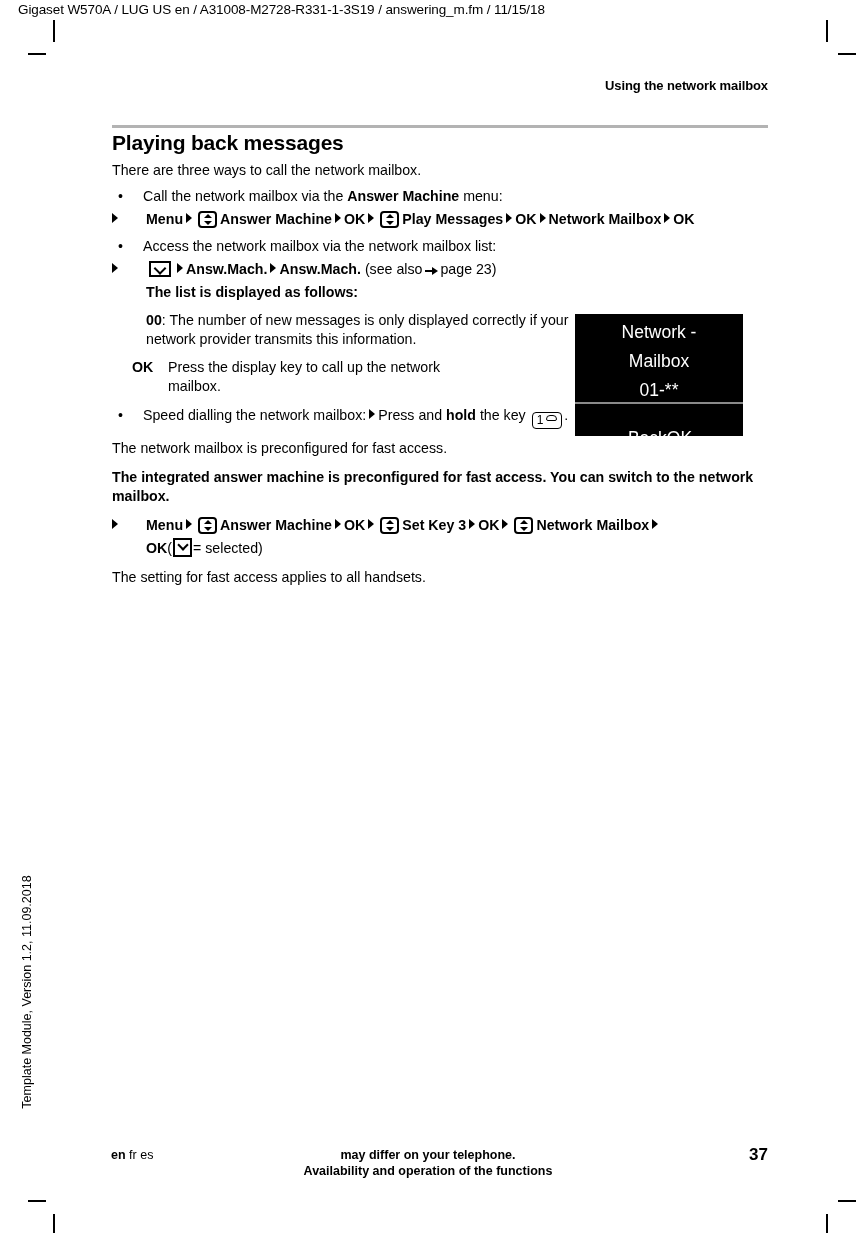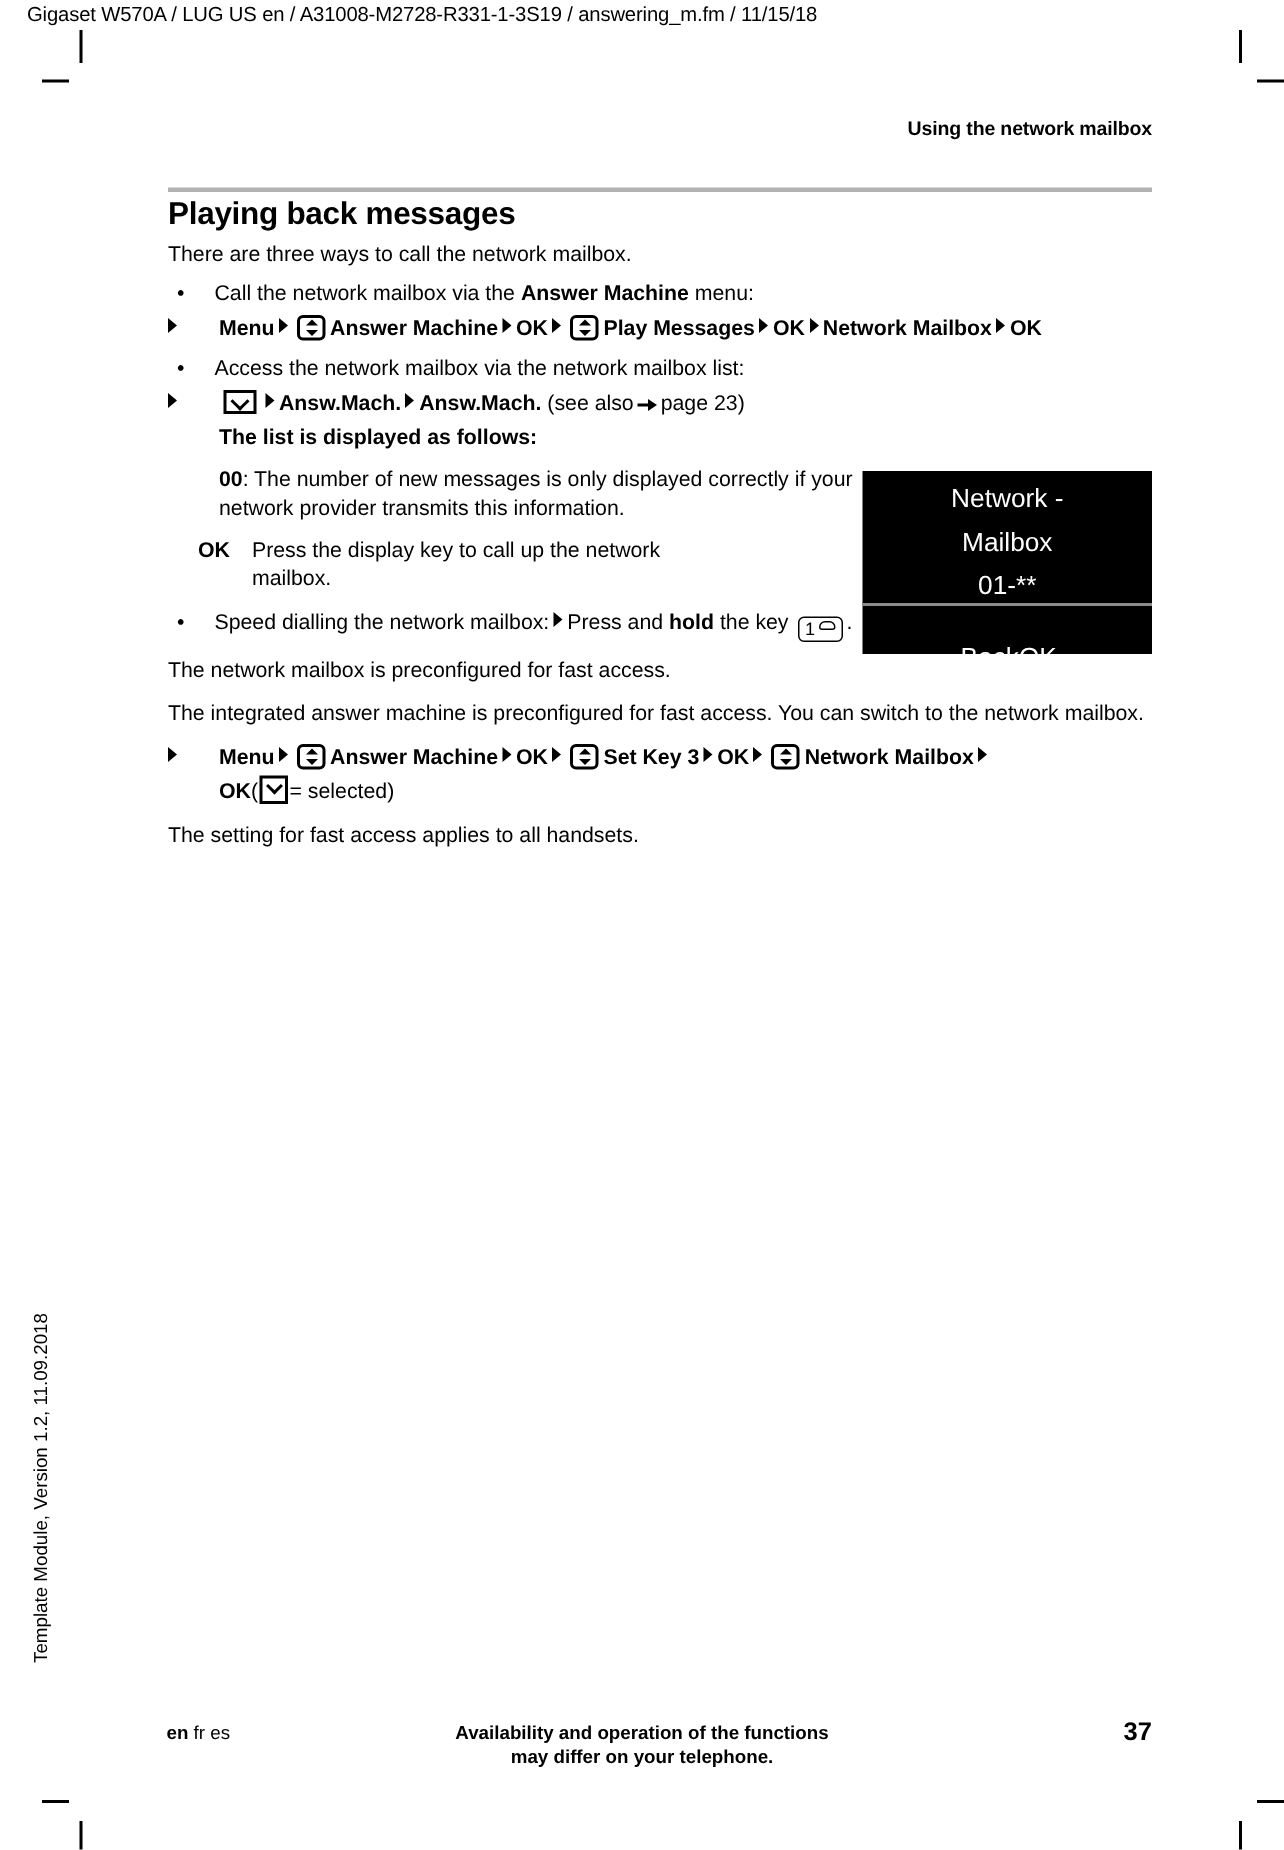--- a/index.html
+++ b/index.html
@@ -278,21 +278,21 @@
   }
 
   .note-block { margin-top: 9px; width: 455px; }
   .note-block p { margin: 0 0 7px 0; }
 
   
   .phone-display {
     position: absolute;
     left: 575px;
     top: 314px;
-    width: 193px;
+    width: 168px;
     height: 122px;
     background: #000000;
     color: #ffffff;
     font-size: 17.5px;
   }
   .pd-body {
     height: 88px;
     position: relative;
     text-align: center;
     padding-top: 4px;
@@ -420,34 +420,34 @@
     <div class="desc">Press the display key to call up the network mailbox.</div>
   </div>
 
   <div class="bullet" style="margin-top:10px;">
     <span class="dot">•</span>
     <span>Speed dialling the network mailbox:</span><span class="arrow"></span><span>Press and </span><b>hold</b><span> the key </span><span class="key-icon"><span class="key-num">1</span><span class="key-am"></span></span><span>.</span>
   </div>
 
   <p class="para" style="margin-top:10px;">The network mailbox is preconfigured for fast access.</p>
 
-  <p class="para" style="margin-top:10px;">The integrated answer machine is preconfigured for fast access. You can switch to the network mailbox.</p>
+  <p class="para" style="margin-top:10px;font-weight:bold;">The integrated answer machine is preconfigured for fast access. You can switch to the network mailbox.</p>
 
   <div class="path" style="margin-top:8px;">
     <span class="lead"><span class="arrow arrow-lead"></span></span>
     <span>Menu</span><span class="arrow"></span><span class="nav-key"></span><span>Answer Machine</span><span class="arrow"></span><span>OK</span><span class="arrow"></span><span class="nav-key"></span><span>Set Key 3</span><span class="arrow"></span><span>OK</span><span class="arrow"></span><span class="nav-key"></span><span>Network Mailbox</span><span class="arrow"></span><br>
     <span>OK</span><span class="normal">(</span><span class="sel-icon"></span><span class="normal">= selected)</span>
   </div>
 
   <p class="para" style="margin-top:8px;">The setting for fast access applies to all handsets.</p>
 
 </div>
 
 <div class="side-text">Template Module, Version 1.2, 11.09.2018</div>
 
 <div class="footer-lang"><span class="cur">en</span><span> fr es</span></div>
 
 <div class="footer-note">
+  <div>may differ on your telephone.</div>
   <div>Availability and operation of the functions</div>
-  <div>may differ on your telephone.</div>
 </div>
 
 <div class="footer-page">37</div>
 
 </body></html>

